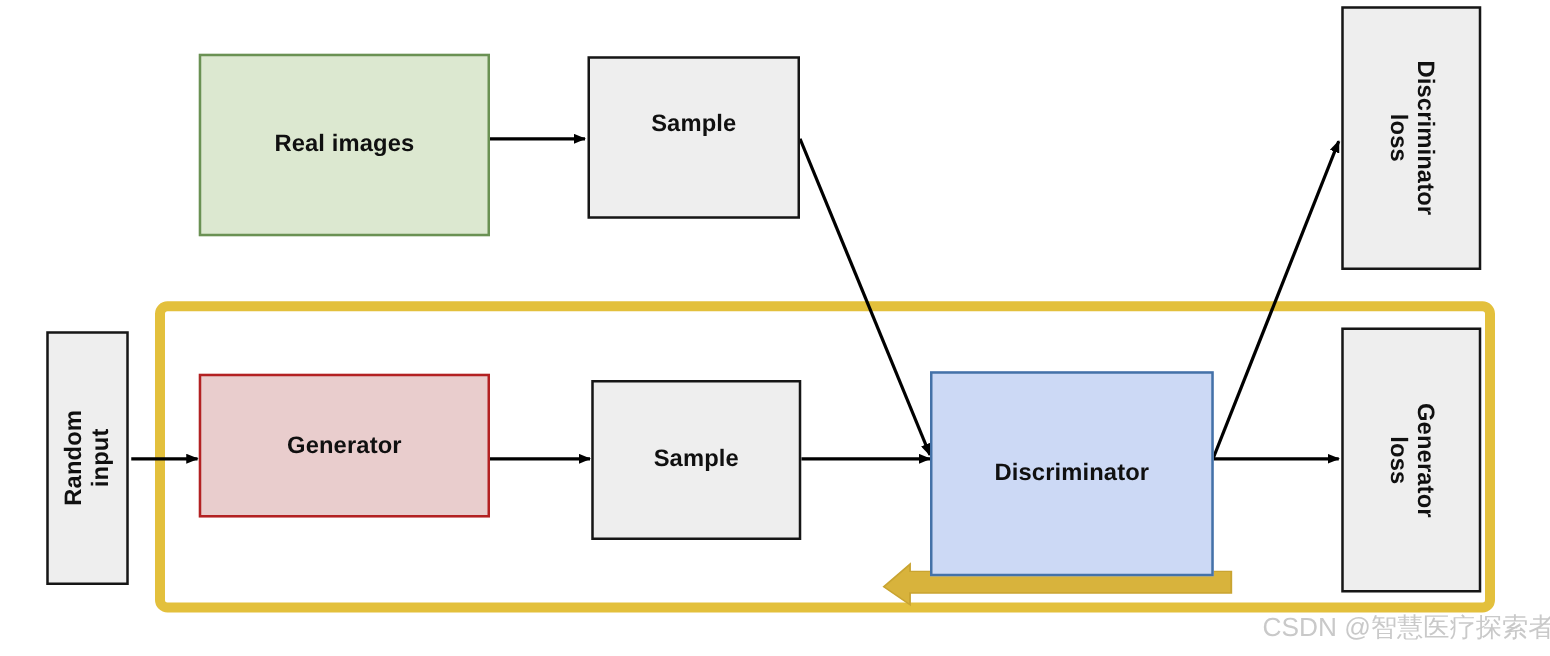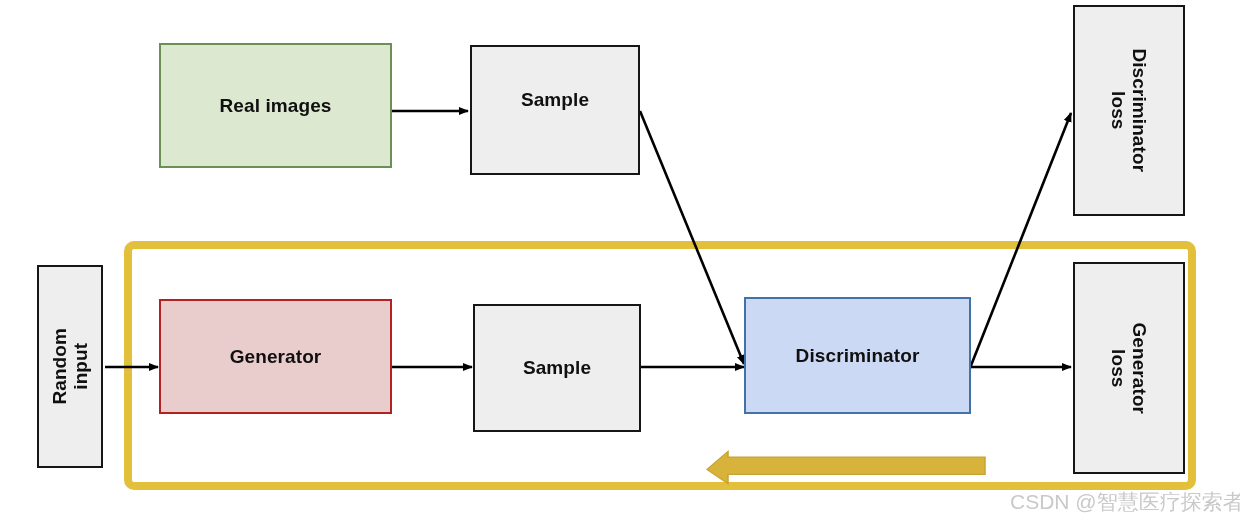--- a/index.html
+++ b/index.html
@@ -114,21 +114,21 @@
 
     <line x1="970" y1="368" x2="1071" y2="113" stroke="#000000" stroke-width="2.6" marker-end="url(#ah)"></line>
 
     <line x1="970" y1="367" x2="1071" y2="367" stroke="#000000" stroke-width="2.6" marker-end="url(#ah)"></line>
 
     <g>
       <path d="M 985,496 L 985,486 L 728,486 L 728,478 L 707,503 L 728,523 L 728,510 L 985,510 Z" fill="#d8b33c" stroke="#c9a431" stroke-width="1.5" transform="translate(0,-8) scale(1,0.72) translate(0,160)"></path>
     </g>
   </svg>
 
-  <div class="box green-box" style="left:159px; top:43px; width:233px; height:125px; font-size:19px;">
+  <div class="box green-box" style="left:159px; top:43px; width:233px; height:146px; font-size:19px;">
     <span class="box-label">Real images</span>
   </div>
 
   <div class="box gray-box" style="left:470px; top:45px; width:170px; height:130px; font-size:19px; align-items:flex-start; padding-top:42px;">
     <span class="box-label">Sample</span>
   </div>
 
   <div class="box gray-box rot-cw" style="left:1073px; top:5px; width:112px; height:211px; font-size:19px;">
     <span class="box-label">Discriminator
 loss</span>
@@ -139,21 +139,21 @@
   </div>
 
   <div class="box pink-box" style="left:159px; top:299px; width:233px; height:115px; font-size:19px;">
     <span class="box-label">Generator</span>
   </div>
 
   <div class="box gray-box" style="left:473px; top:304px; width:168px; height:128px; font-size:19px;">
     <span class="box-label">Sample</span>
   </div>
 
-  <div class="box blue-box" style="left:744px; top:297px; width:227px; height:117px; font-size:19px;">
+  <div class="box blue-box" style="left:744px; top:297px; width:227px; height:164px; font-size:19px;">
     <span class="box-label">Discriminator</span>
   </div>
 
   <div class="box gray-box rot-cw" style="left:1073px; top:262px; width:112px; height:212px; font-size:19px;">
     <span class="box-label">Generator
 loss</span>
   </div>
 
   <div id="bp-label" style="left:997px; top:492px; font-size:21px;margin-top:43px;">Backpropagation</div>
 

